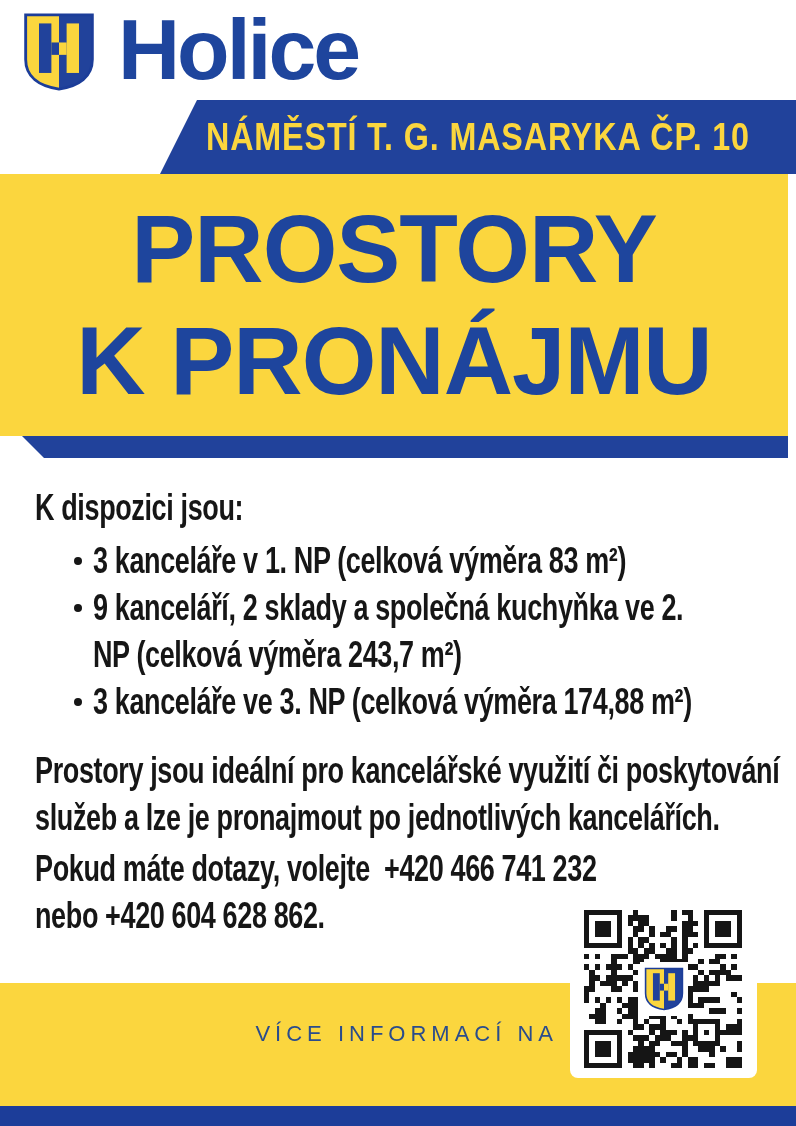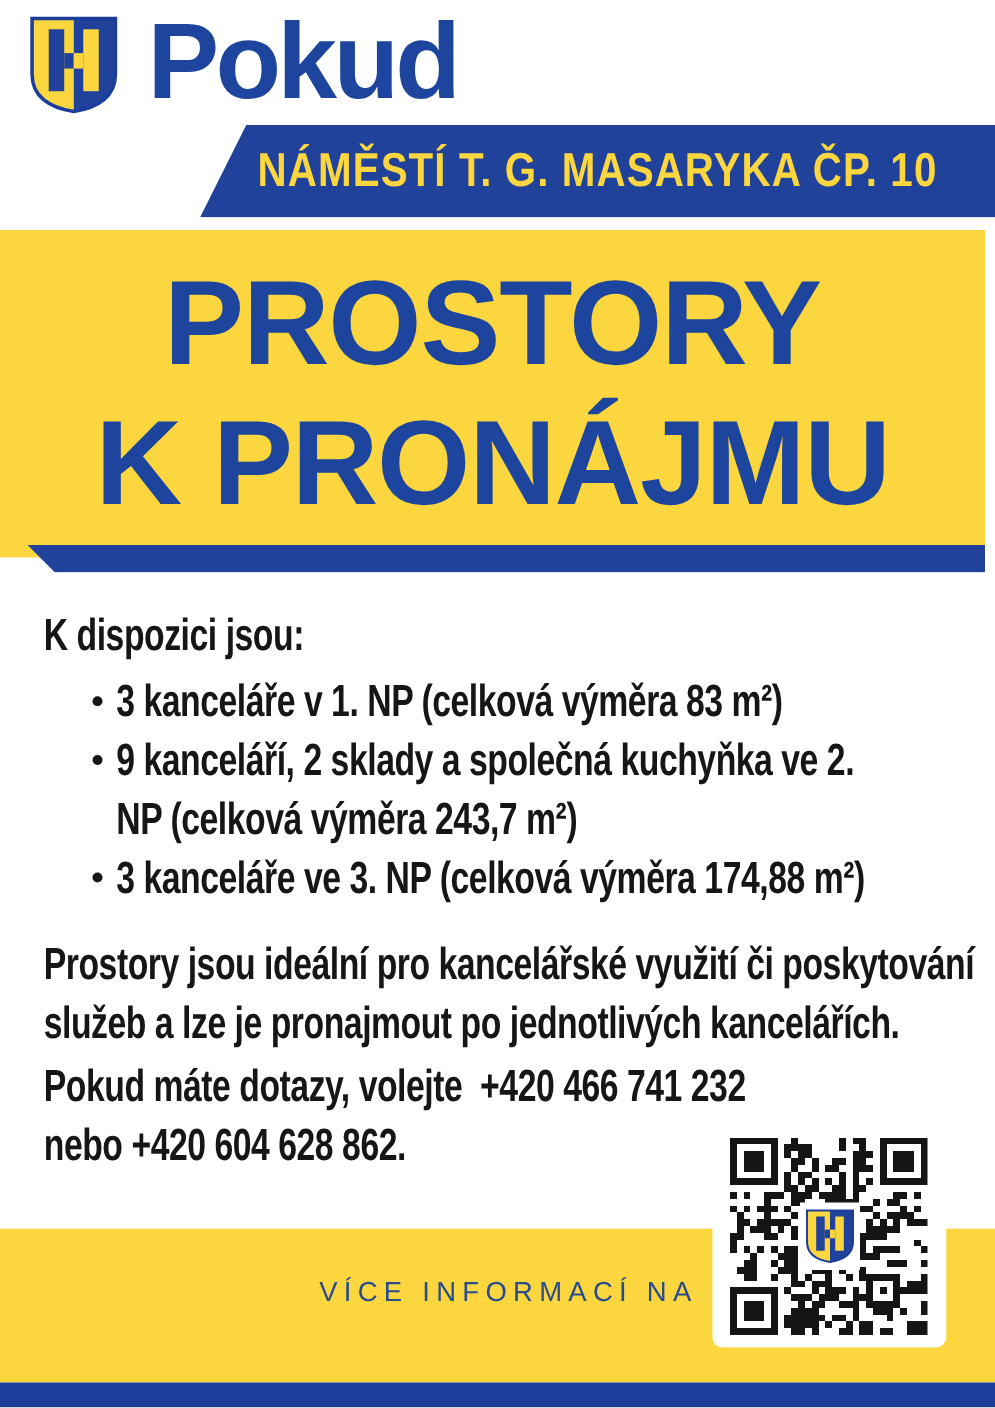--- a/index.html
+++ b/index.html
@@ -24,21 +24,21 @@
     display:flex;align-items:center;
   }
   .address-banner .txt{
     display:inline-block;margin-left:46px;
     font-size:38px;font-weight:bold;letter-spacing:1px;
     color:var(--yellow);white-space:pre;
     transform:scaleX(0.85);transform-origin:0 50%;
   }
   
   .title-band{
-    position:absolute;left:0;top:184px;width:788px;height:262px;
+    position:absolute;left:0;top:174px;width:788px;height:262px;
     background:var(--yellow);
     display:flex;align-items:center;justify-content:center;
   }
   .title-band .txt{
     font-size:96px;line-height:112px;font-weight:bold;letter-spacing:-1px;
     color:var(--blue-text);white-space:pre;text-align:center;
   }
   .under-stripe{
     position:absolute;left:22px;top:436px;width:766px;height:22px;
     background:var(--blue);
@@ -99,21 +99,21 @@
             <rect x="3" y="3" width="35" height="78" style="fill:var(--yellow)"></rect>
             <rect x="38" y="3" width="35" height="78" style="fill:var(--blue)"></rect>
             <rect x="17" y="12" width="13" height="52" style="fill:var(--blue)"></rect>
             <rect x="30" y="32" width="8" height="13" style="fill:var(--blue)"></rect>
             <rect x="38" y="32" width="8" height="13" style="fill:var(--yellow)"></rect>
             <rect x="46" y="12" width="13" height="52" style="fill:var(--yellow)"></rect>
           </g>
           <path d="M3,3 H73 V50 C73,68 59,78 38,81 C17,78 3,68 3,50 Z" fill="none" style="stroke:var(--blue-dark)" stroke-width="3"></path>
         </svg>
       </span>
-    <span class="wordmark">Pokud</span>
+    <span class="wordmark">Holice</span>
   </div>
 
   <div class="address-banner">
     <span class="txt">NÁMĚSTÍ T. G. MASARYKA ČP. 10</span>
   </div>
 
   <div class="title-band">
     <span class="txt">PROSTORY
 K PRONÁJMU</span>
   </div>

